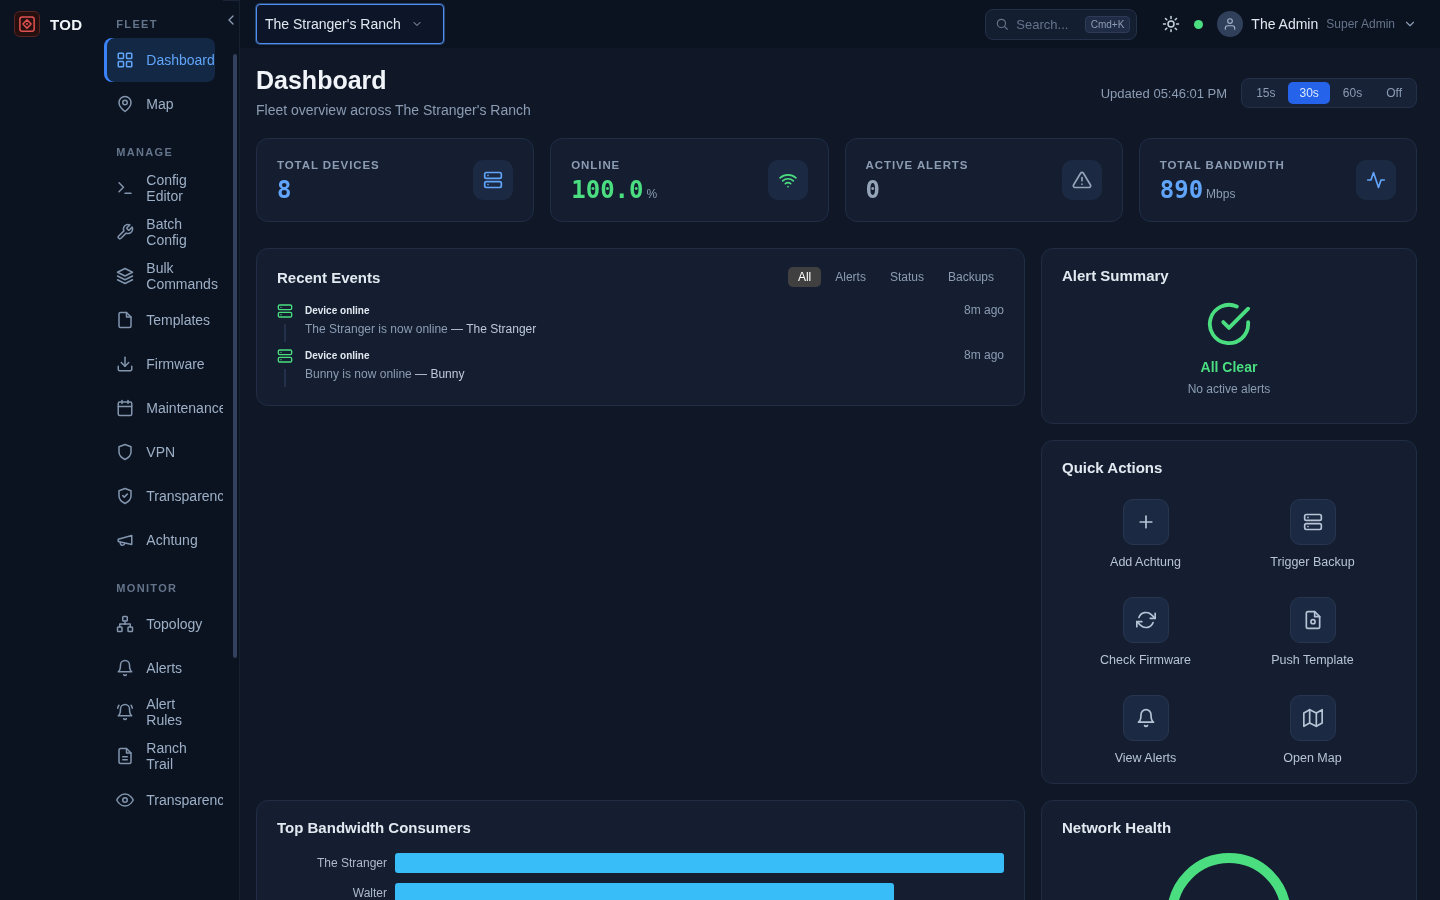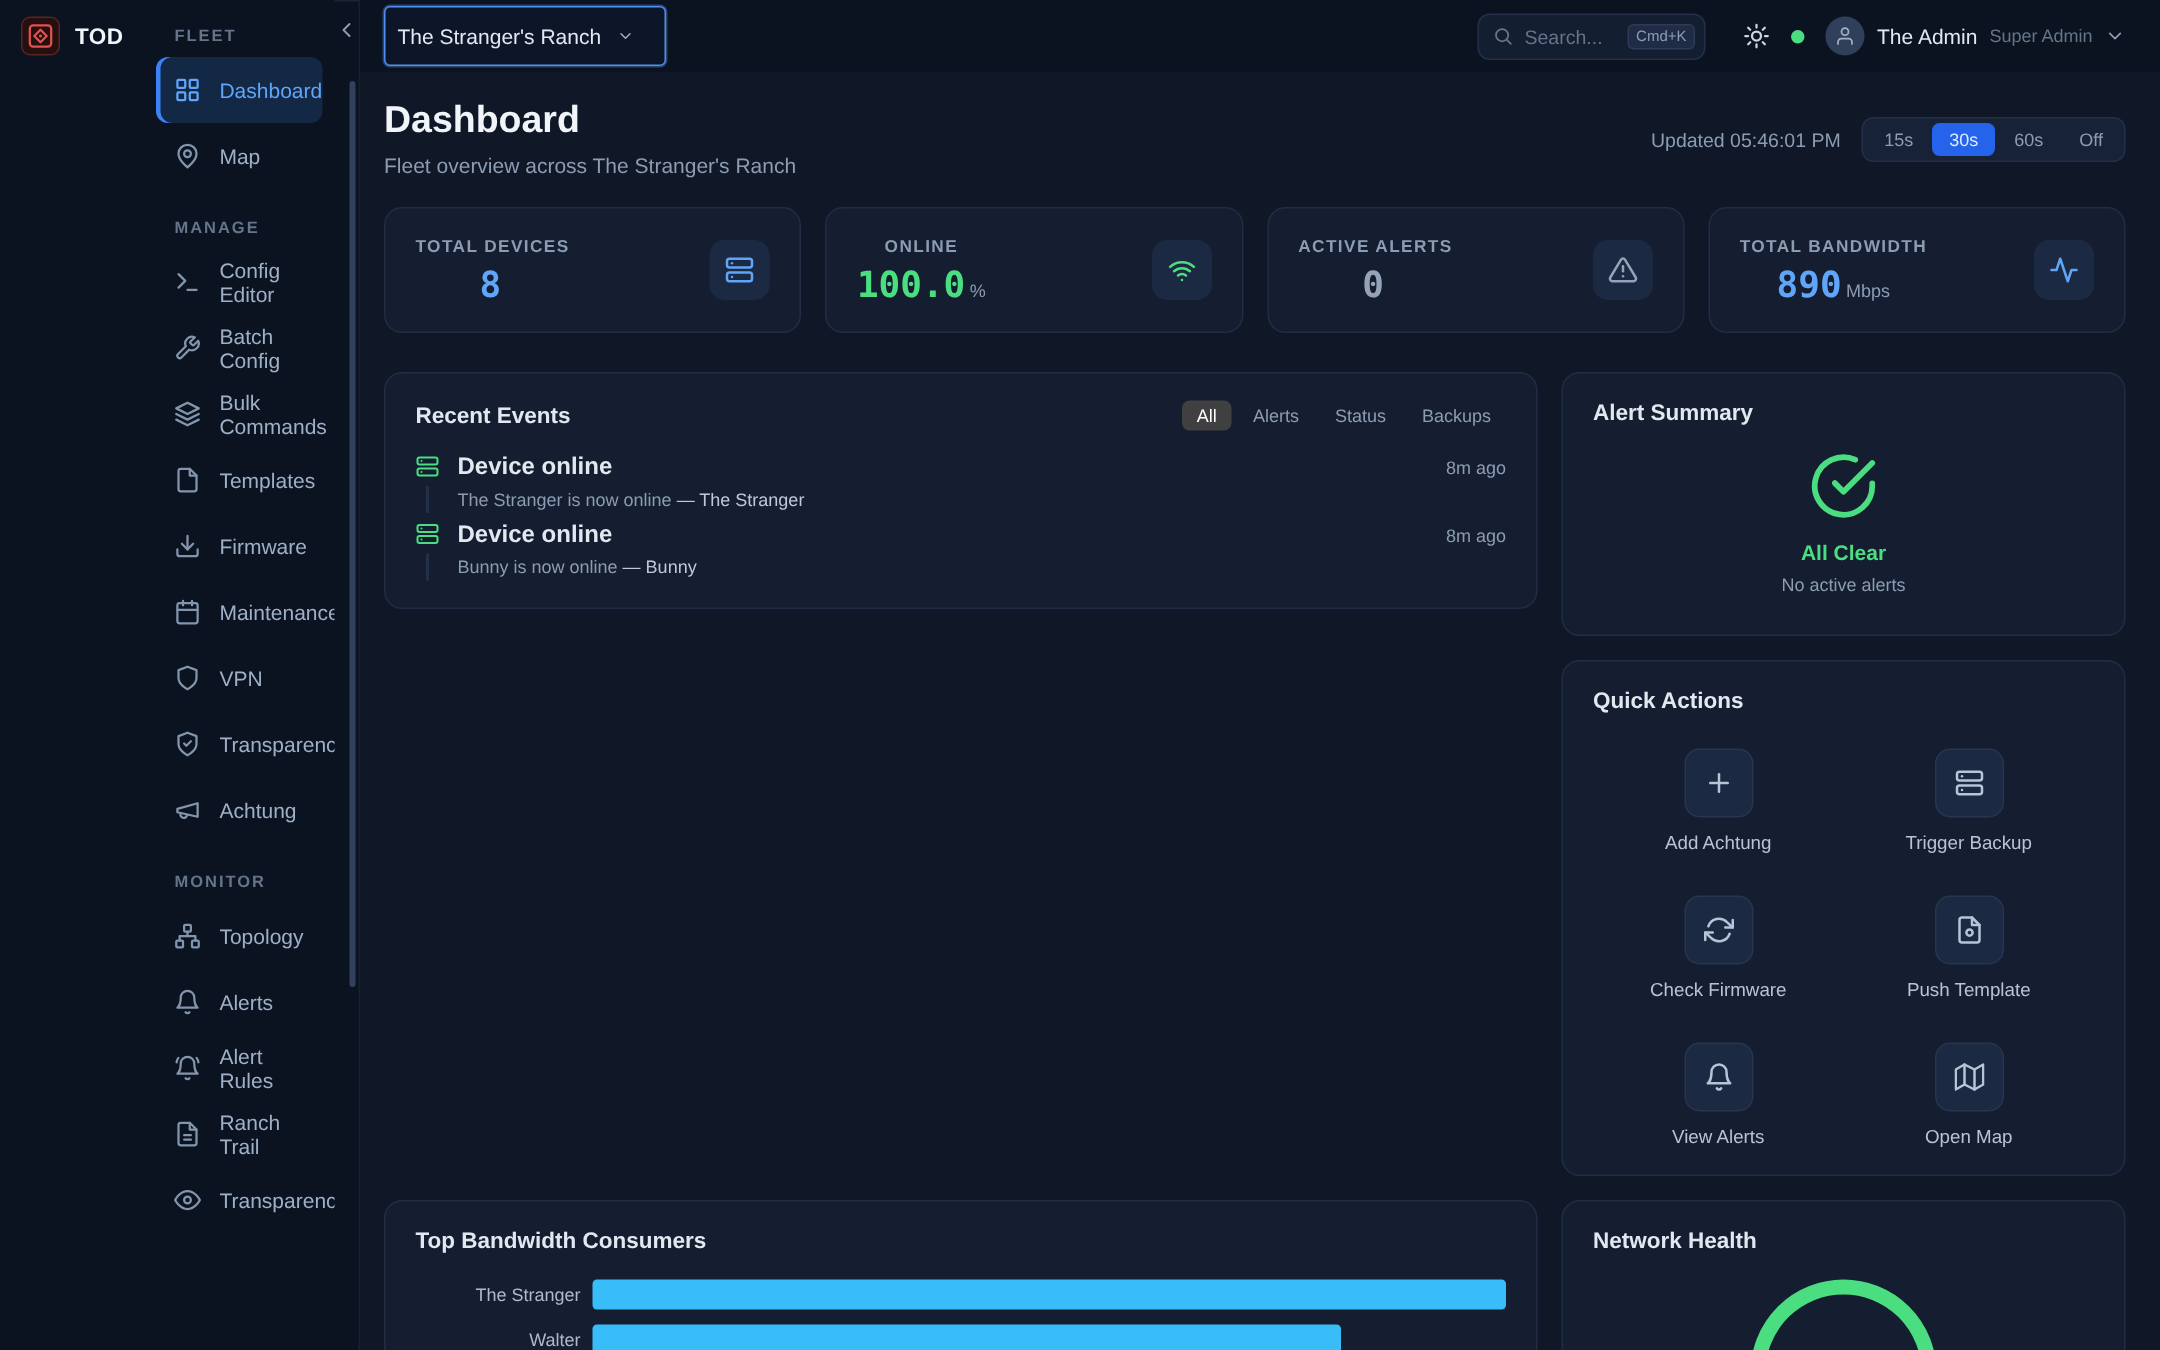--- a/index.html
+++ b/index.html
@@ -64,21 +64,21 @@
   .page-header { display:flex; justify-content:space-between; align-items:flex-start; margin-bottom:20px; }
   .page-title { font-size:25px; font-weight:700; color:#f1f5f9; margin-bottom:7px; }
   .page-subtitle { font-size:14px; color:#8b9cb3; }
   .header-right { display:flex; align-items:center; gap:14px; padding-top:12px; }
   .updated { font-size:13px; color:#8b9cb3; }
   .segments { display:flex; background:#16213579; background:#172236; border:1px solid #22304a;
     border-radius:8px; padding:3px; gap:2px; }
   .segment { font-size:12px; color:#8b9cb3; padding:4px 11px; border-radius:5px; cursor:pointer; }
   .segment.active { background:#2563eb; color:#dbeafe; }
 
-  .stats { display:grid; grid-template-columns:repeat(4,1fr); gap:16px; margin-bottom:26px;text-align:center; }
+  .stats { display:grid; grid-template-columns:repeat(4,1fr); gap:16px; margin-bottom:26px; }
   .card { background:#141e30; border:1px solid #202d45; border-radius:12px; padding:18px 20px; }
   .stat-card { height:84px; display:flex; justify-content:space-between; align-items:center; padding:14px 20px; }
   .stat-label { font-size:11.5px; font-weight:600; letter-spacing:.08em; color:#8b9cb3; margin-bottom:7px; }
   .stat-value { font-family:"DejaVu Sans Mono", monospace; font-size:24px; font-weight:700; line-height:1; }
   .stat-unit { font-size:12px; color:#8b9cb3; font-weight:400; margin-left:3px; font-family:"Liberation Sans", sans-serif; }
   .c-blue { color:#60a5fa; } .c-green { color:#4ade80; } .c-gray { color:#94a3b8; }
   .stat-icon { width:40px; height:40px; border-radius:10px; background:#1c2942;
     display:flex; align-items:center; justify-content:center; }
   .stat-icon .icon { width:20px; height:20px; }
 
@@ -90,21 +90,21 @@
   .filters { display:flex; gap:4px; align-items:center; }
   .filter { font-size:12px; color:#8b9cb3; padding:3px 10px; border-radius:5px; cursor:pointer; }
   .filter.active { background:#404040; color:#ffffff; }
   .event { display:flex; gap:12px; }
   .event + .event { margin-top:6px; }
   .event-rail { display:flex; flex-direction:column; align-items:center; width:16px; flex:0 0 auto; }
   .event-rail .icon { width:16px; height:16px; color:#4ade80; flex:0 0 auto; }
   .rail-line { width:2px; flex:1; min-height:18px; background:#223049; margin-top:5px; }
   .event-body { flex:1; }
   .event-top { display:flex; justify-content:space-between; align-items:baseline; }
-  .event-title { font-size:16px; font-weight:600; color:#e2e8f0; }
+  .event-title { font-size:10px; font-weight:600; color:#e2e8f0; }
   .event-time { font-size:12px; color:#8b9cb3; }
   .event-desc { font-size:12px; color:#8b9cb3; margin-top:5px; }
   .event-device { color:#bdc9da; }
 
   .right-stack { grid-column:2; grid-row:1; display:flex; flex-direction:column; gap:16px; }
   .alert-card { height:200px; }
   .alert-center { text-align:center; margin-top:16px; }
   .alert-center .icon { width:46px; height:46px; color:#4ade80; }
   .alert-status { font-size:14px; font-weight:600; color:#4ade80; margin-top:8px; }
   .alert-detail { font-size:12px; color:#8b9cb3; margin-top:7px; }

